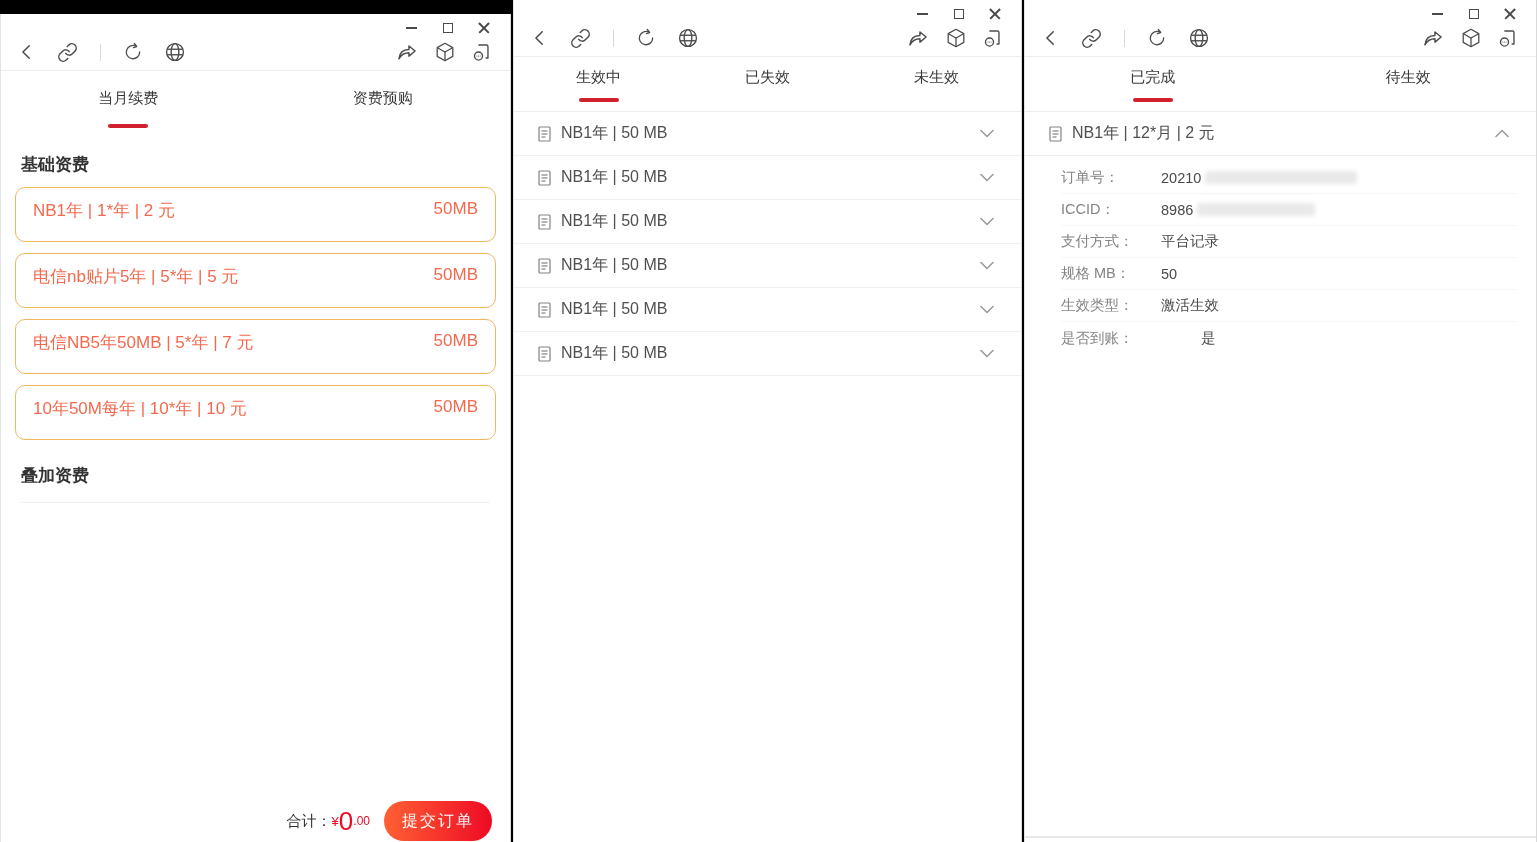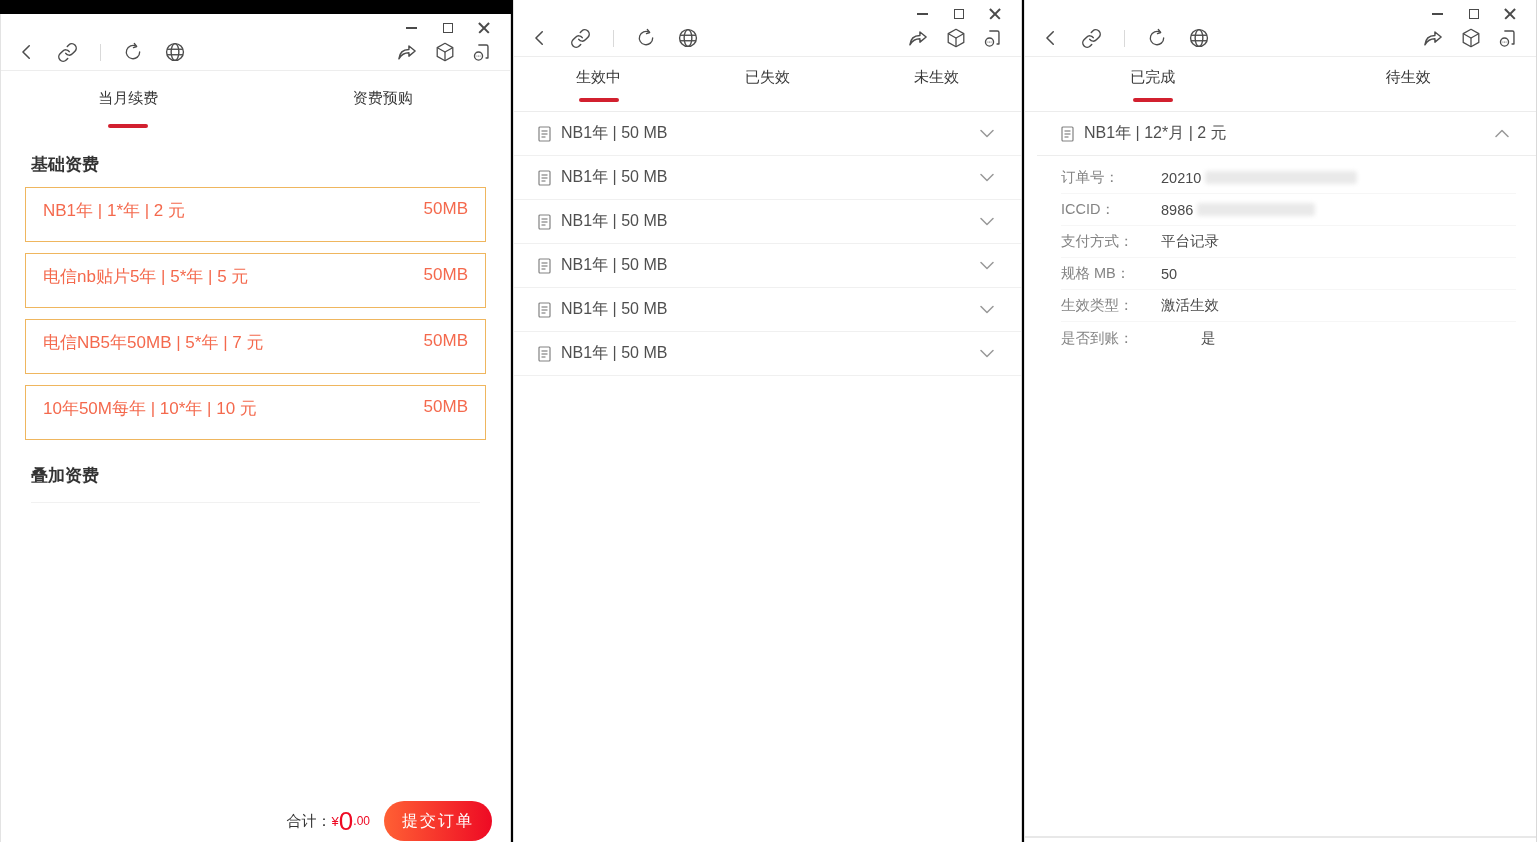--- a/index.html
+++ b/index.html
@@ -32,23 +32,23 @@
   
   .tabs { display:flex; }
   .tabs-tall { height:66px; }
   .tabs-short { height:55px; border-bottom:1px solid #ececec; }
   .tab { flex:1; position:relative; display:flex; align-items:center; justify-content:center; font-size:15px; color:#383838; cursor:pointer; padding-bottom:12px; }
   .tabs-short .tab { padding-bottom:14px; }
   .tab.active::after { content:""; position:absolute; bottom:9px; left:50%; transform:translateX(-50%); width:40px; height:4px; background:#d2202f; border-radius:2px; }
   .tabs-short .tab.active::after { bottom:9px; }
 
   
-  .p1-body { padding:0 24px; }
+  .p1-body { padding:0 14px; }
   .section-title { font-size:17px; font-weight:700; color:#333; margin:16px 6px 0; }
-  .plan-card { margin-top:11px; height:55px; border:1px solid #efb65e; border-radius:0; padding:11px 17px 0; display:flex; justify-content:space-between; font-size:17px; color:#f4694d; cursor:pointer; background:#fff; }
+  .plan-card { margin-top:11px; height:55px; border:1px solid #efb65e; border-radius:10px; padding:11px 17px 0; display:flex; justify-content:space-between; font-size:17px; color:#f4694d; cursor:pointer; background:#fff; }
   .addon-rule { height:1px; background:#f1f1f1; margin:15px 6px 0; }
   .p1-footer { position:absolute; left:0; right:0; bottom:0; height:64px; background:#fff; display:flex; align-items:center; justify-content:flex-end; padding:0 18px 6px 0; }
   .total-label { font-size:15px; color:#333; }
   .cur { font-size:13px; color:#ee0a24; }
   .amt-int { font-size:26px; color:#ee0a24; line-height:1; }
   .amt-dec { font-size:12px; color:#ee0a24; }
   .submit-btn { margin-left:14px; width:108px; height:40px; border:none; border-radius:20px; background:linear-gradient(90deg,#ff6034,#ee0a24); color:#fff; font-size:16px; letter-spacing:2px; cursor:pointer; font-family:inherit; }
 
   
   .order-row { height:44px; display:flex; align-items:center; padding:0 27px 0 24px; border-bottom:1px solid #f0f0f0; cursor:pointer; background:#fff; }
@@ -392,21 +392,21 @@
               <circle cx="8.2" cy="16.4" r="0.55" fill="#4c4c4c" stroke="none"></circle>
               <circle cx="9.9" cy="16.4" r="0.55" fill="#4c4c4c" stroke="none"></circle>
             </svg>
           </span>
       </div>
     </div>
     <div class="tabs tabs-short">
       <div class="tab active">已完成</div>
       <div class="tab">待生效</div>
     </div>
-    <div class="order-row" style="border-bottom-color:#ededed;margin-left:12px;">
+    <div class="order-row" style="border-bottom-color:#ededed;">
       <svg width="13" height="16" viewBox="0 0 13 16" fill="none" stroke="#828282" stroke-width="1.2">
           <rect x="1" y="1" width="11" height="14" rx="1"></rect>
           <line x1="3.5" y1="5" x2="9.5" y2="5"></line>
           <line x1="3.5" y1="8" x2="9.5" y2="8"></line>
           <line x1="3.5" y1="11" x2="7.5" y2="11"></line>
         </svg>
       <span class="row-label">NB1年 | 12*月 | 2 元</span>
       <span class="row-chev">
           <svg width="14" height="9" viewBox="0 0 14 9" fill="none" stroke="#999" stroke-width="1.5" stroke-linecap="round" stroke-linejoin="round">
             <polyline points="1,7.5 7,1.5 13,7.5"></polyline>

